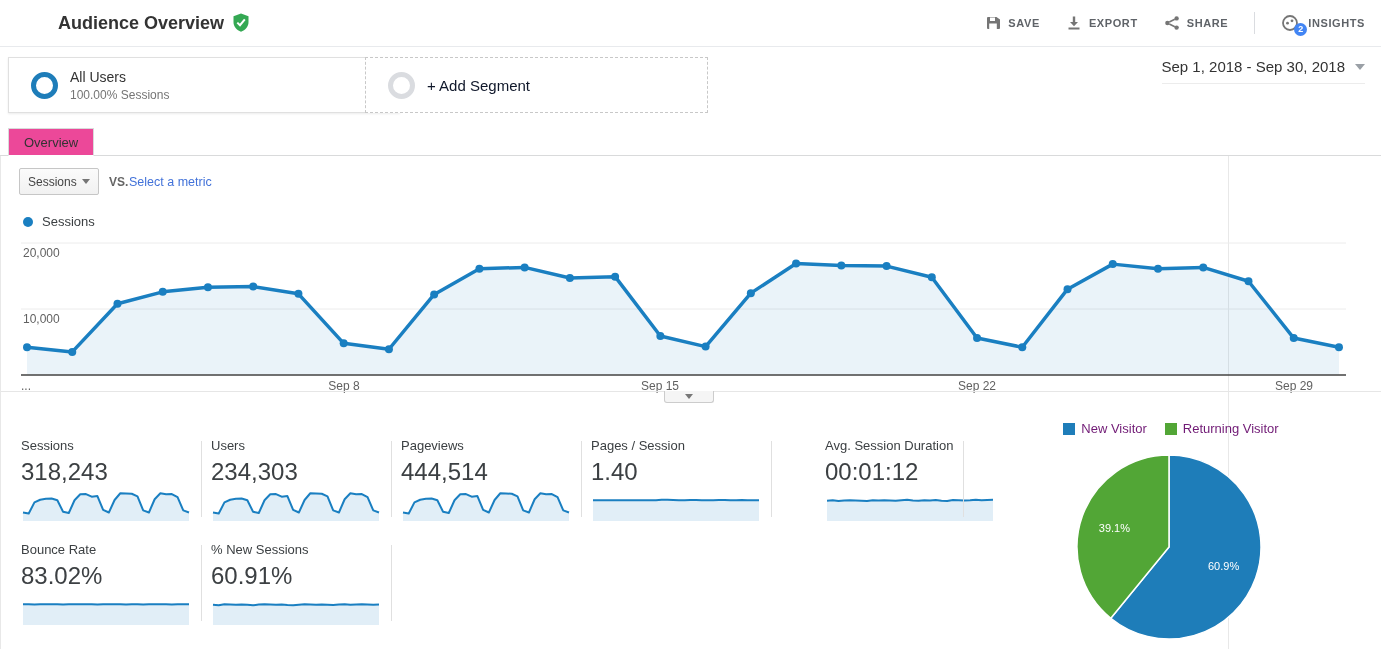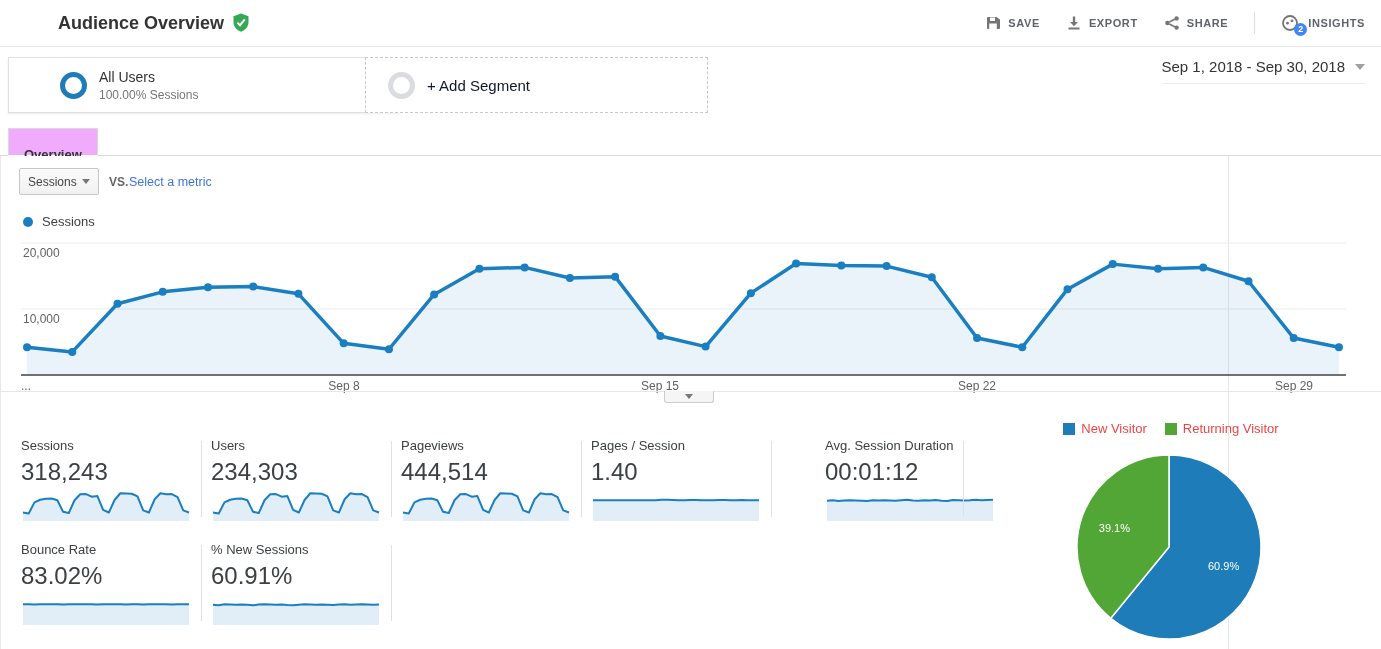--- a/index.html
+++ b/index.html
@@ -12,34 +12,34 @@
   .page-title { font-size:18px; font-weight:bold; color:#333; }
   .actions { display:flex; align-items:center; }
   .action-btn { display:flex; align-items:center; gap:7px; margin-left:26px; cursor:pointer; }
   .action-btn .lbl { font-size:11px; font-weight:bold; letter-spacing:.6px; color:#5f6368; }
   .action-sep { width:1px; height:22px; background:#dadce0; margin-left:26px; }
   .insights-icon-wrap { position:relative; width:20px; height:18px; }
   .badge { position:absolute; right:-6px; bottom:-4px; width:13px; height:13px; border-radius:50%; background:#4285f4; color:#fff; font-size:9px; font-weight:bold; text-align:center; line-height:13px; }
 
   
   .seg-card { position:absolute; top:57px; height:56px; background:#fff; display:flex; align-items:center; cursor:pointer; }
-  .seg-all { left:8px; width:392px; border:1px solid #e0e0e0; box-shadow:0 1px 2px rgba(0,0,0,.08);padding-left:29px; }
+  .seg-all { left:8px; width:392px; border:1px solid #e0e0e0; box-shadow:0 1px 2px rgba(0,0,0,.08); }
   .seg-add { left:365px; width:343px; border:1px dashed #c8c8c8; }
   .donut { width:27px; height:27px; border-radius:50%; border:5px solid #1e7db9; margin:0 12px 0 22px; }
   .donut.gray { border-color:#dadce0; }
   .seg-name { font-size:14px; color:#333; }
   .seg-sub { font-size:12px; color:#757575; margin-top:3px; }
   .seg-add-label { font-size:15px; color:#0f172a; }
   .daterange { position:absolute; top:58px; right:16px; display:flex; align-items:center; gap:10px; padding-bottom:8px; border-bottom:1px solid #ececec; cursor:pointer; }
   .daterange .txt { font-size:15px; color:#333; }
   .caret { width:0; height:0; border-left:5px solid transparent; border-right:5px solid transparent; border-top:6px solid #9aa0a6; }
 
   
   .tabbar { position:absolute; left:0; top:128px; width:1381px; height:28px; border-bottom:1px solid #d9dadb; }
-  .tab { position:absolute; left:8px; bottom:-1px; height:28px; line-height:27px; padding:12px 15px; background:#f0abfc; border:1px solid #d9dadb; border-bottom:1px solid #fff; font-size:13px; font-weight:bold; color:#333; cursor:pointer; }
+  .tab { position:absolute; left:8px; bottom:-1px; height:28px; line-height:27px; padding:0 15px; background:#ec4899; border:1px solid #d9dadb; border-bottom:1px solid #fff; font-size:13px; font-weight:normal; color:#333; cursor:pointer; }
 
   
   .panel { position:absolute; left:0; top:156px; width:1229px; height:493px; border-left:1px solid #e8e8e8; border-right:1px solid #e8e8e8; background:#fff; }
 
   
   .metric-select { position:absolute; left:18px; top:12px; height:27px; width:80px; border:1px solid #c6c6c6; border-radius:2px; background:linear-gradient(#fbfbfb,#f1f1f1); display:flex; align-items:center; justify-content:space-between; padding:0 8px; cursor:pointer; }
   .metric-select .txt { font-size:12px; color:#444; }
   .caret-sm { width:0; height:0; border-left:4px solid transparent; border-right:4px solid transparent; border-top:5px solid #757575; }
   .vs { position:absolute; left:108px; top:19px; font-size:12px; font-weight:bold; color:#666; text-transform:uppercase; }
   .metric-link { position:absolute; left:128px; top:19px; font-size:12.5px; color:#4272d9; cursor:pointer; }
@@ -66,21 +66,21 @@
   .mcard { position:absolute; width:174px; }
   .mcard .mlabel { font-size:13px; color:#3c4043; }
   .mcard .mvalue { font-size:24px; color:#3c4043; margin-top:5px; line-height:28px; }
   .mcard svg { display:block; margin-top:4px; }
   .vdiv { position:absolute; width:1px; background:#e0e0e0; }
 
   
   .pie-legend { position:absolute; left:1005px; top:265px; width:330px; display:flex; justify-content:center; gap:18px; }
   .pl-item { display:flex; align-items:center; gap:6px; }
   .pl-swatch { width:12px; height:12px; }
-  .pl-label { font-size:13px; color:#ef4444; }
+  .pl-label { font-size:13px; color:#701a75; }
   #piechart { position:absolute; left:1073px; top:296px; }
 
   .icon-svg { display:block; }
 </style>
 </head>
 <body>
 
 <div class="app">
 
   <div class="topbar">

